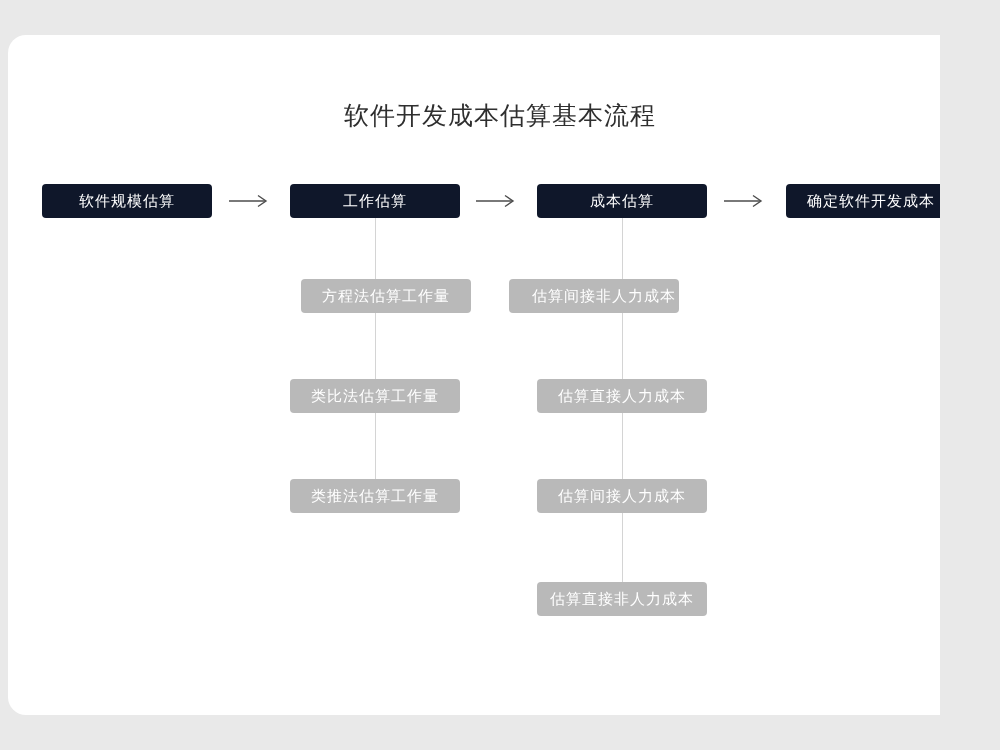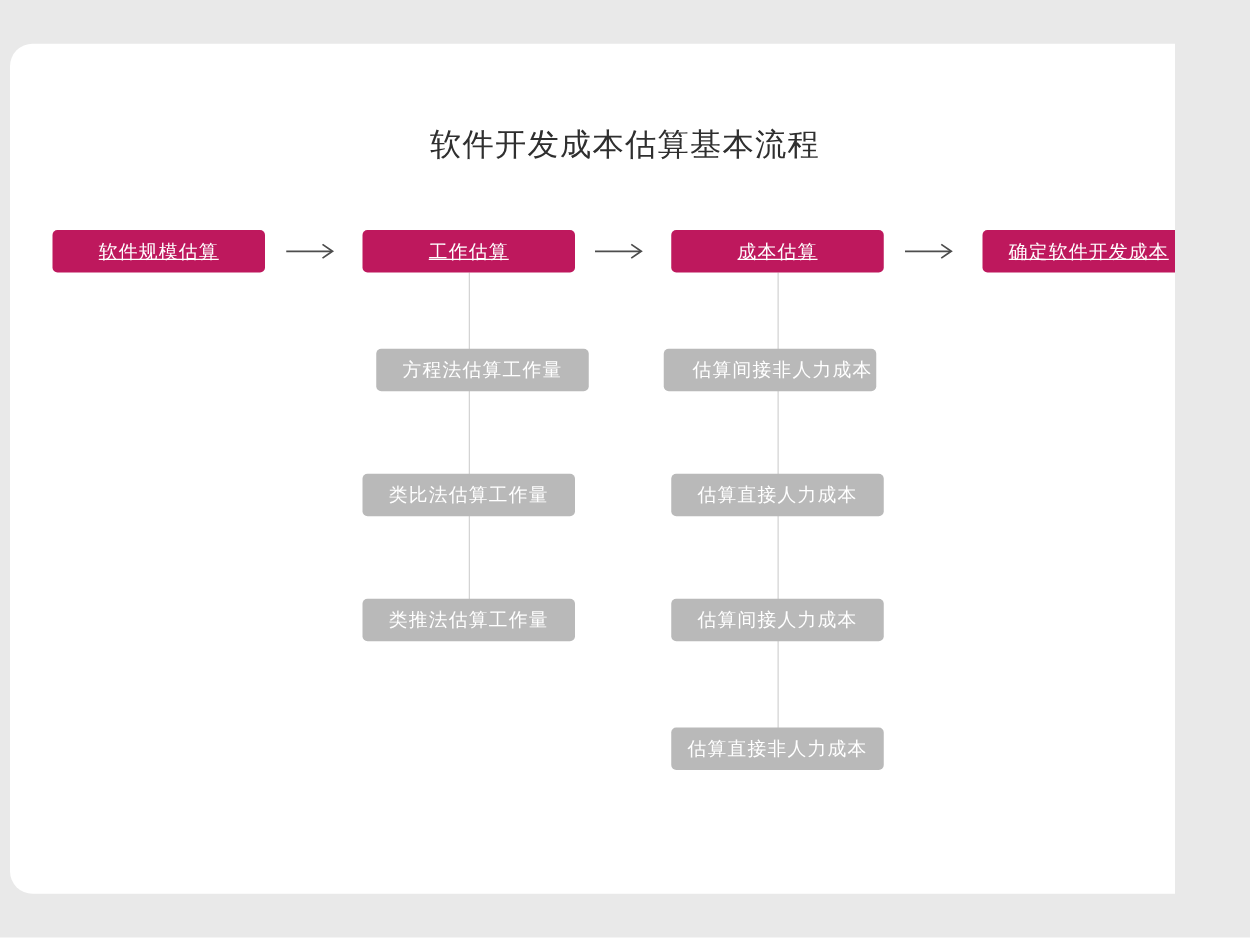--- a/index.html
+++ b/index.html
@@ -32,21 +32,21 @@
     border-radius: 4px;
     display: flex;
     align-items: center;
     justify-content: center;
     font-size: 15px;
     color: #ffffff;
     z-index: 2;
     letter-spacing: 1px;
     white-space: nowrap;
   }
-  .purple { background: #be185d; text-decoration: underline; }
+  .purple { background: #0f172a; }
   .gray   { background: #b9b9b9; }
   .vline {
     position: absolute;
     width: 1px;
     background: #d4d4d4;
     z-index: 1;
   }
   .arrow {
     position: absolute;
     top: 193px;
@@ -93,18 +93,18 @@
       <path d="M30 2.5 L38 8 L30 13.5" fill="none" stroke="#4d4d4d" stroke-width="1.4"></path>
     </svg>
   </div>
 
   <div class="node purple" style="left:786px; top:184px;">确定软件开发成本</div>
 
   <div class="node gray" style="left:290px; top:279px;margin-left:11px;">方程法估算工作量</div>
   <div class="node gray" style="left:290px; top:379px;">类比法估算工作量</div>
   <div class="node gray" style="left:290px; top:479px;">类推法估算工作量</div>
 
-  <div class="node gray" style="left:531px; top:279px;padding-left:20px;">估算间接非人力成本</div>
+  <div class="node gray" style="left:509px; top:279px;padding-left:20px;">估算间接非人力成本</div>
   <div class="node gray" style="left:537px; top:379px;">估算直接人力成本</div>
   <div class="node gray" style="left:537px; top:479px;">估算间接人力成本</div>
   <div class="node gray" style="left:537px; top:582px;">估算直接非人力成本</div>
 
 </div>
 
 </body></html>

